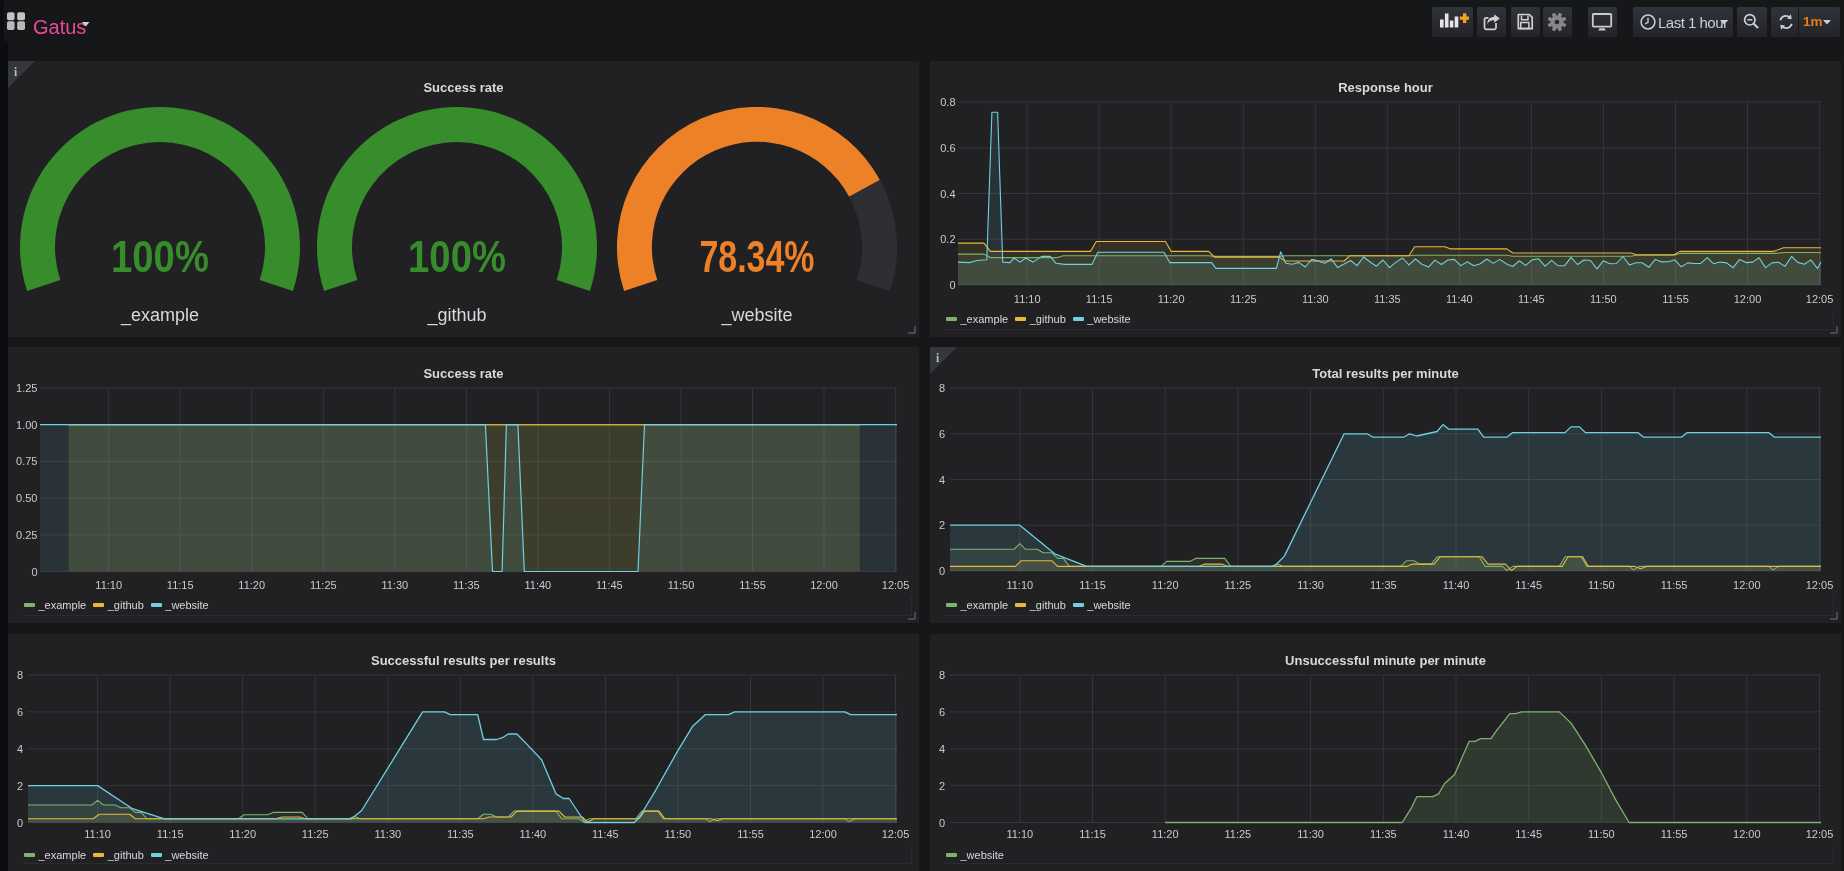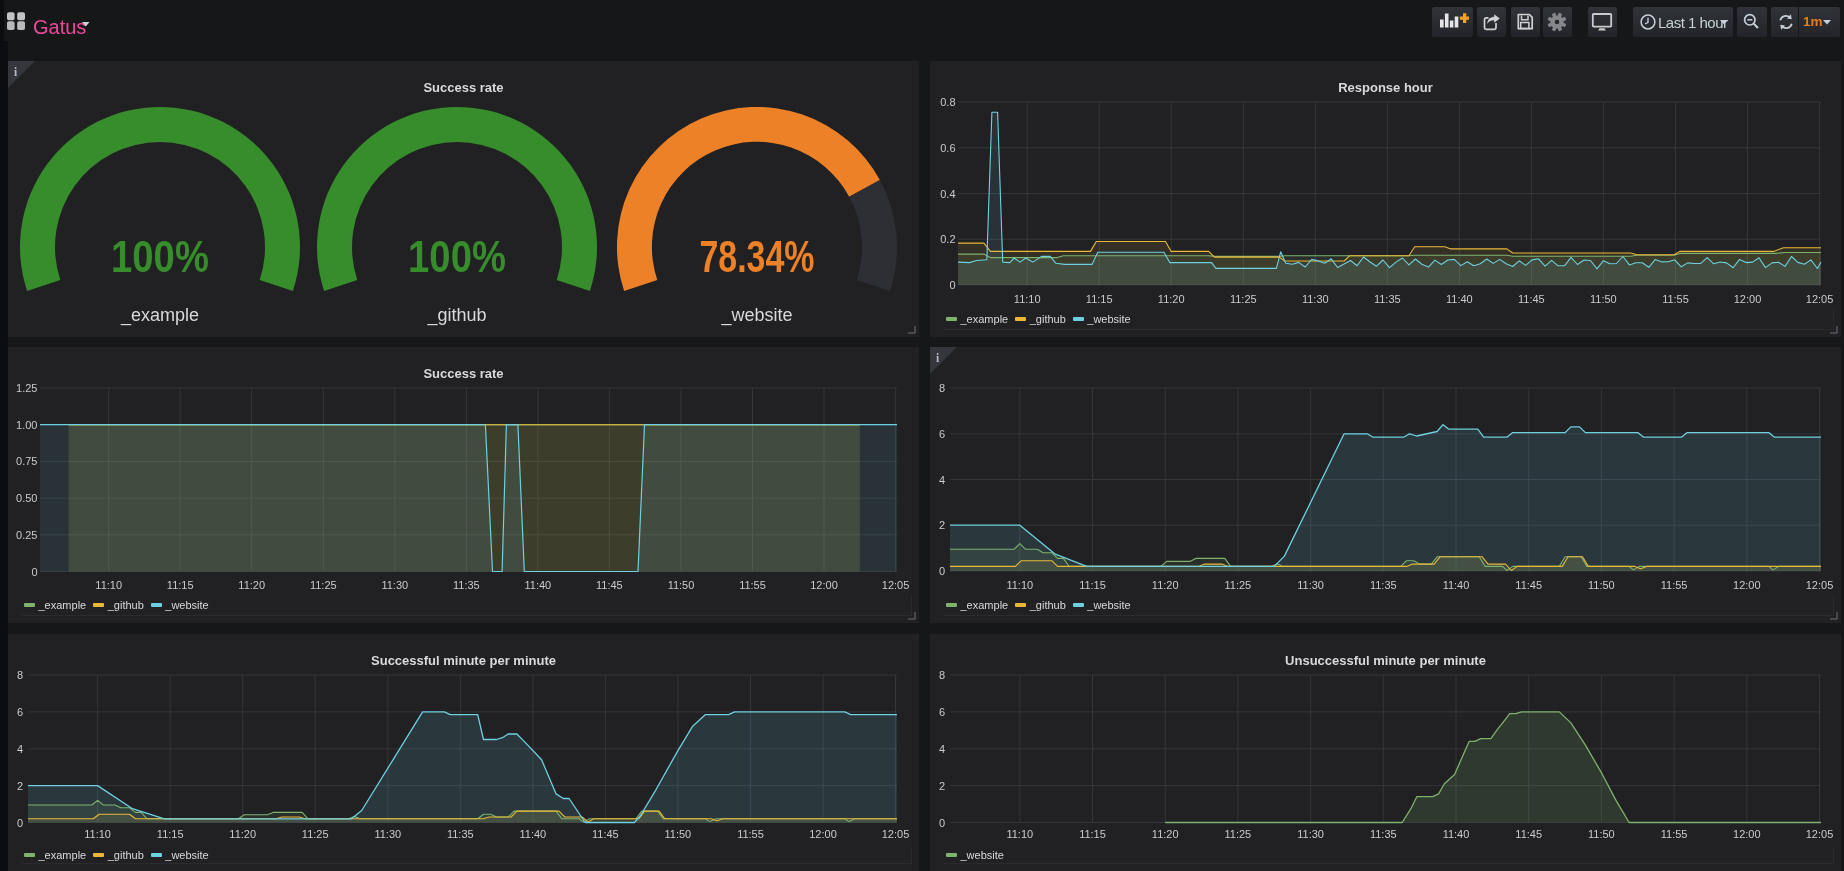--- a/index.html
+++ b/index.html
@@ -206,20 +206,21 @@
       <span style="margin-right:7px">_github</span>
       <span style="display:inline-block;width:11px;height:4px;border-radius:1px;background:#6ED0E0;margin-right:3.5px"></span>
       <span style="margin-right:7px">_website</span>
     </div>
     <div style="position:absolute;left:14px;top:249px;width:890px;height:20px;border-right:1px solid #2a2b30;border-bottom:1px solid #2a2b30"></div>
     <svg width="10" height="10" style="position:absolute;left:898px;top:263px">
       <path d="M2,9 L9,9 L9,2" fill="none" stroke="#6f7278" stroke-width="1"></path>
     </svg>
   </div>
 <div class="panel" style="left:930px;top:347px;width:911px;height:276px">
+    <div class="ptitle">Total results per minute</div>
     <svg width="911" height="276" style="position:absolute;left:0;top:0">
       <line x1="20" y1="224.0" x2="891" y2="224.0" stroke="#34363b" stroke-width="1"></line>
       <line x1="20" y1="178.2" x2="891" y2="178.2" stroke="#34363b" stroke-width="1"></line>
       <line x1="20" y1="132.5" x2="891" y2="132.5" stroke="#34363b" stroke-width="1"></line>
       <line x1="20" y1="86.8" x2="891" y2="86.8" stroke="#34363b" stroke-width="1"></line>
       <line x1="20" y1="41.0" x2="891" y2="41.0" stroke="#34363b" stroke-width="1"></line>
       <line x1="89.8" y1="41" x2="89.8" y2="224" stroke="#34363b" stroke-width="1"></line>
       <text x="89.8" y="242" fill="#c9cacc" font-size="11" text-anchor="middle">11:10</text>
       <line x1="162.5" y1="41" x2="162.5" y2="224" stroke="#34363b" stroke-width="1"></line>
       <text x="162.5" y="242" fill="#c9cacc" font-size="11" text-anchor="middle">11:15</text>
@@ -266,21 +267,21 @@
     <div style="position:absolute;left:14px;top:249px;width:890px;height:20px;border-right:1px solid #2a2b30;border-bottom:1px solid #2a2b30"></div>
     <svg width="30" height="30" style="position:absolute;left:0;top:0">
       <polygon points="0,0 27,0 0,27" fill="#35373d"></polygon>
       <text x="6" y="15" fill="#b5bdc6" font-size="11.5" font-family="Liberation Serif" font-weight="bold">i</text>
     </svg>
     <svg width="10" height="10" style="position:absolute;left:898px;top:263px">
       <path d="M2,9 L9,9 L9,2" fill="none" stroke="#6f7278" stroke-width="1"></path>
     </svg>
   </div>
 <div class="panel" style="left:8px;top:634px;width:911px;height:237px">
-    <div class="ptitle">Successful minute per minute</div>
+    <div class="ptitle">Successful results per results</div>
     <svg width="911" height="237" style="position:absolute;left:0;top:0">
       <line x1="20" y1="188.5" x2="889" y2="188.5" stroke="#34363b" stroke-width="1"></line>
       <line x1="20" y1="151.6" x2="889" y2="151.6" stroke="#34363b" stroke-width="1"></line>
       <line x1="20" y1="114.8" x2="889" y2="114.8" stroke="#34363b" stroke-width="1"></line>
       <line x1="20" y1="77.9" x2="889" y2="77.9" stroke="#34363b" stroke-width="1"></line>
       <line x1="20" y1="41.0" x2="889" y2="41.0" stroke="#34363b" stroke-width="1"></line>
       <line x1="89.6" y1="41" x2="89.6" y2="188.5" stroke="#34363b" stroke-width="1"></line>
       <text x="89.6" y="204" fill="#c9cacc" font-size="11" text-anchor="middle">11:10</text>
       <line x1="162.2" y1="41" x2="162.2" y2="188.5" stroke="#34363b" stroke-width="1"></line>
       <text x="162.2" y="204" fill="#c9cacc" font-size="11" text-anchor="middle">11:15</text>

